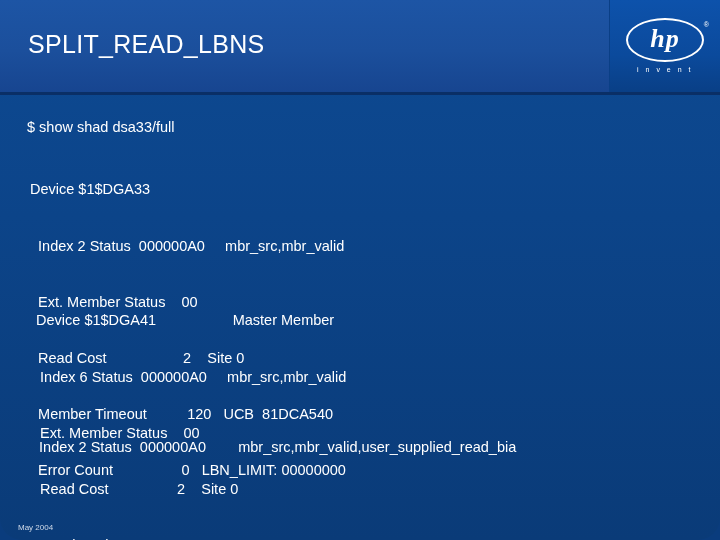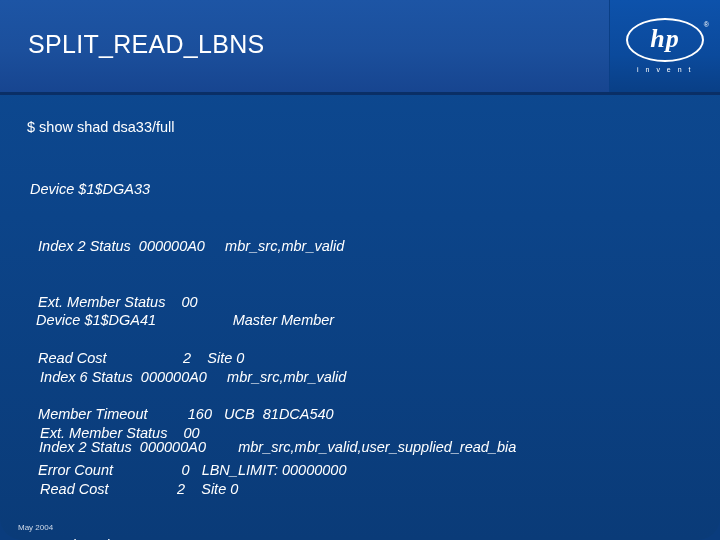--- a/index.html
+++ b/index.html
@@ -113,21 +113,20 @@
   }
   .block {
     position: absolute;
     color: #ffffff;
     font-size: 14.5px;
     line-height: 18.7px;
     white-space: pre;
   }
   .block .line {
     white-space: pre;
-    font-style: italic;
   }
   #block1 { left: 30px; top: 143px; }
   #block2 { left: 32px; top: 274px; }
   #block3 { left: 27px; top: 401px; }
 
   .footer-date {
     position: absolute;
     left: 18px;
     bottom: 8px;
     color: #cfd9e8;
@@ -155,21 +154,21 @@
     </div>
   </div>
 
   <div class="prompt">$ show shad dsa33/full</div>
 
   <div class="block" id="block1">
     <div class="line">Device $1$DGA33</div>
     <div class="line">  Index 2 Status  000000A0     mbr_src,mbr_valid</div>
     <div class="line">  Ext. Member Status    00</div>
     <div class="line">  Read Cost                   2    Site 0</div>
-    <div class="line">  Member Timeout          160   UCB  81DCA540</div>
+    <div class="line">  Member Timeout          120   UCB  81DCA540</div>
     <div class="line">  Error Count                 0   LBN_LIMIT: 00000000</div>
   </div>
 
   <div class="block" id="block2">
     <div class="line"> Device $1$DGA41                   Master Member</div>
     <div class="line">  Index 6 Status  000000A0     mbr_src,mbr_valid</div>
     <div class="line">  Ext. Member Status    00</div>
     <div class="line">  Read Cost                 2    Site 0</div>
     <div class="line">  Member Timeout        120    UCB  81DB8B80</div>
     

